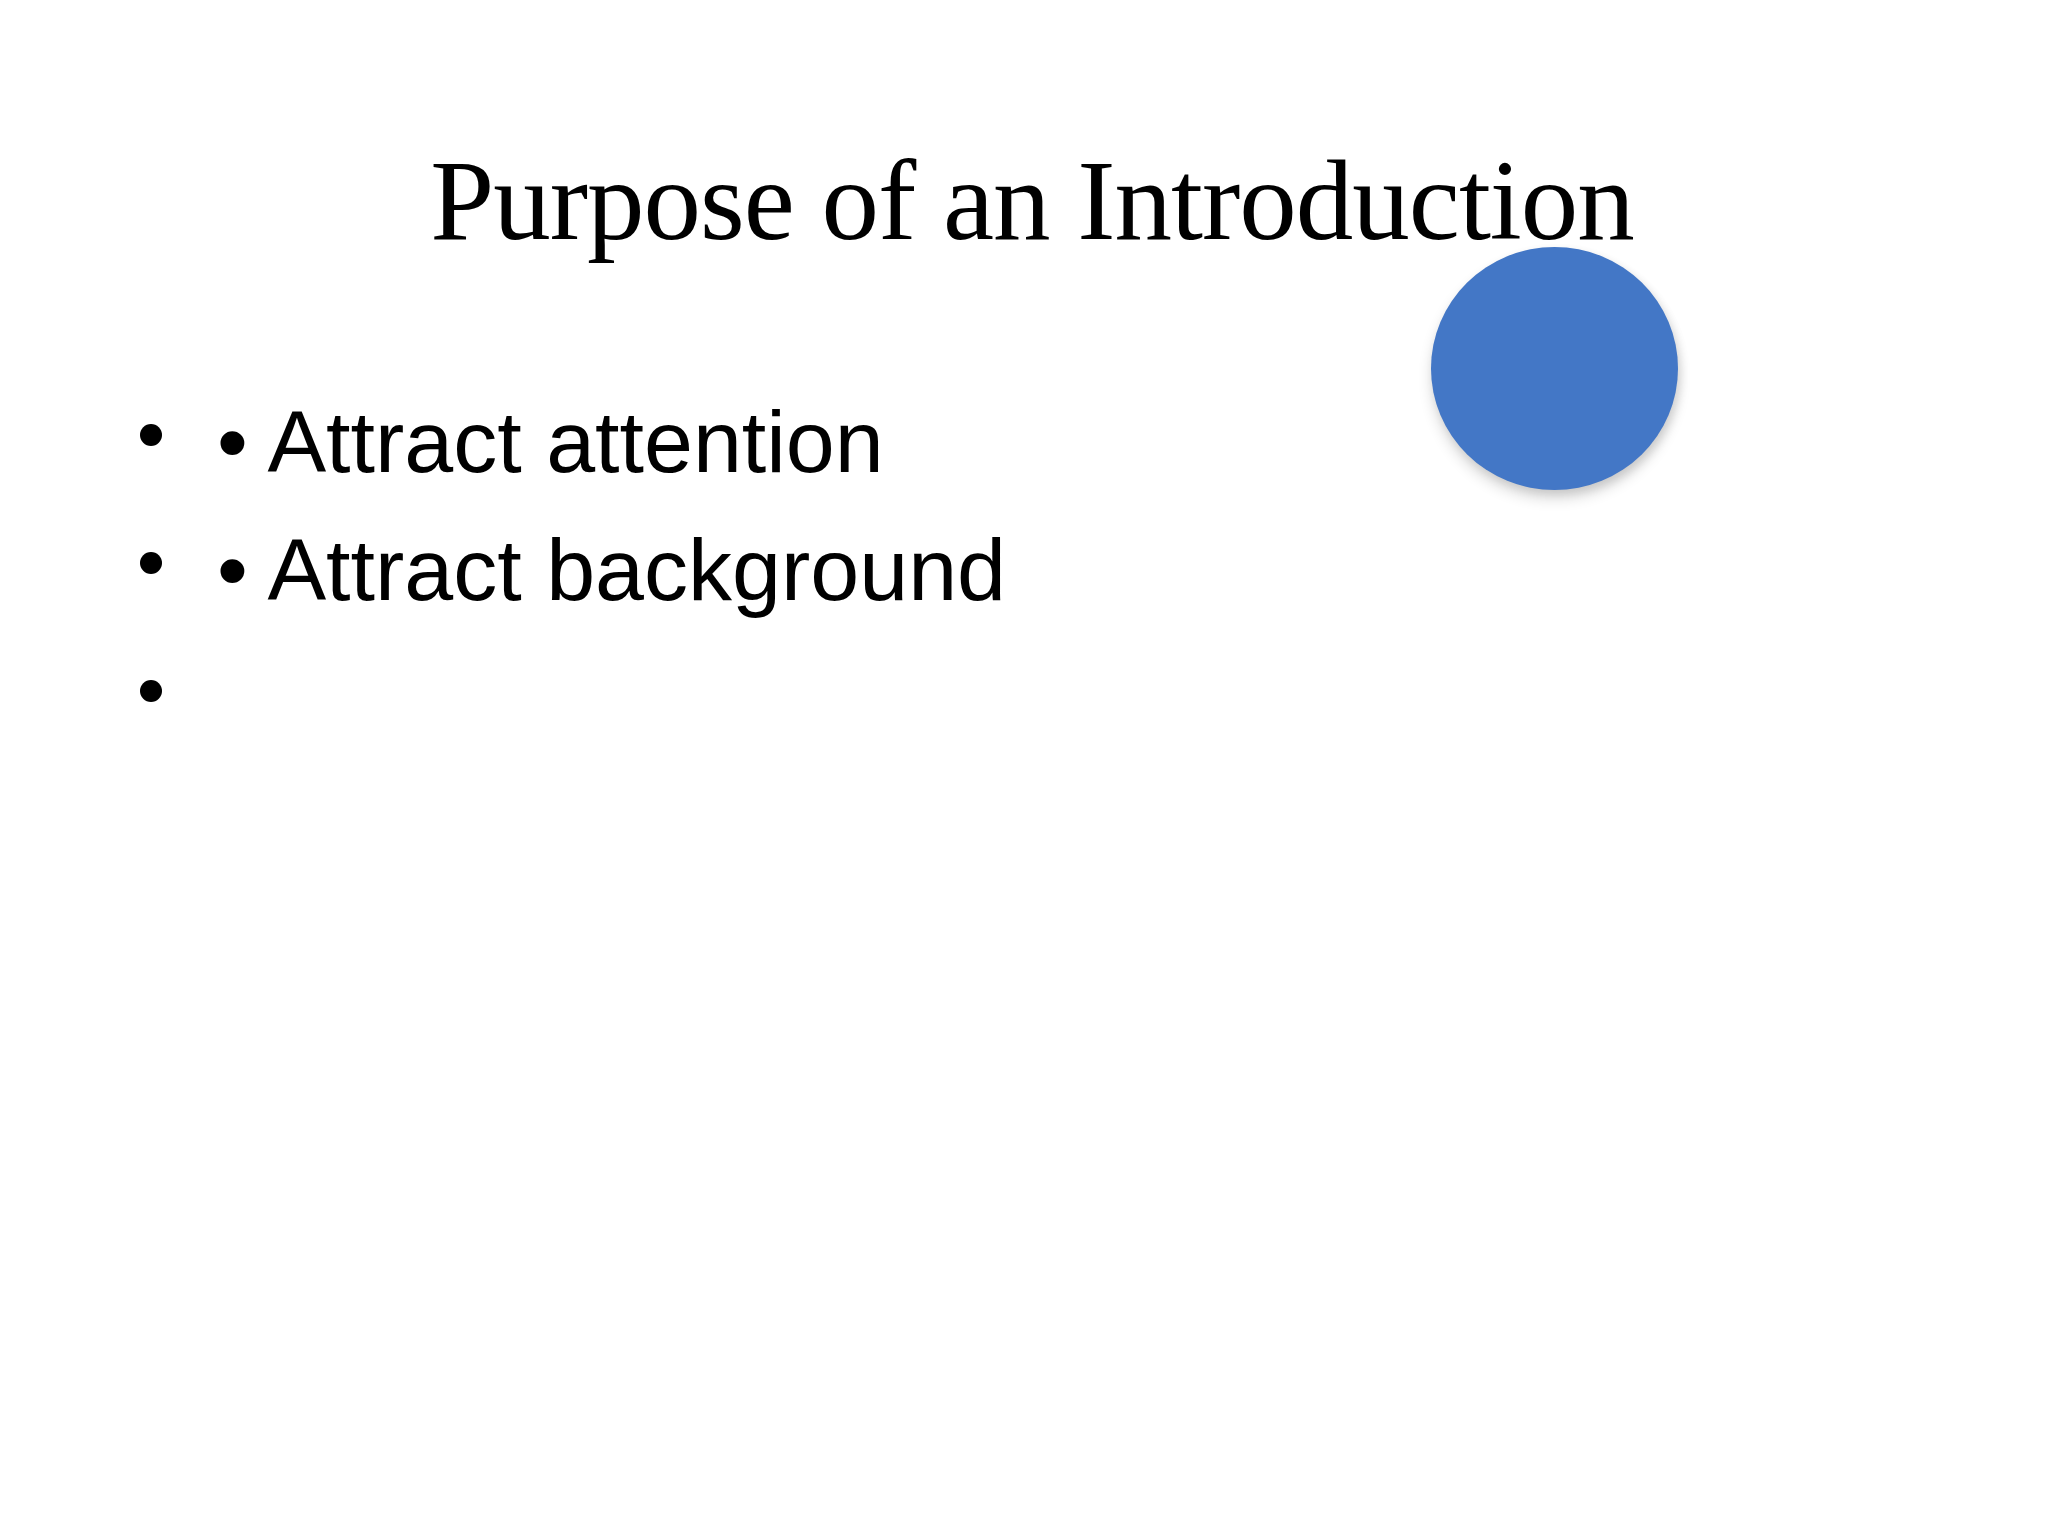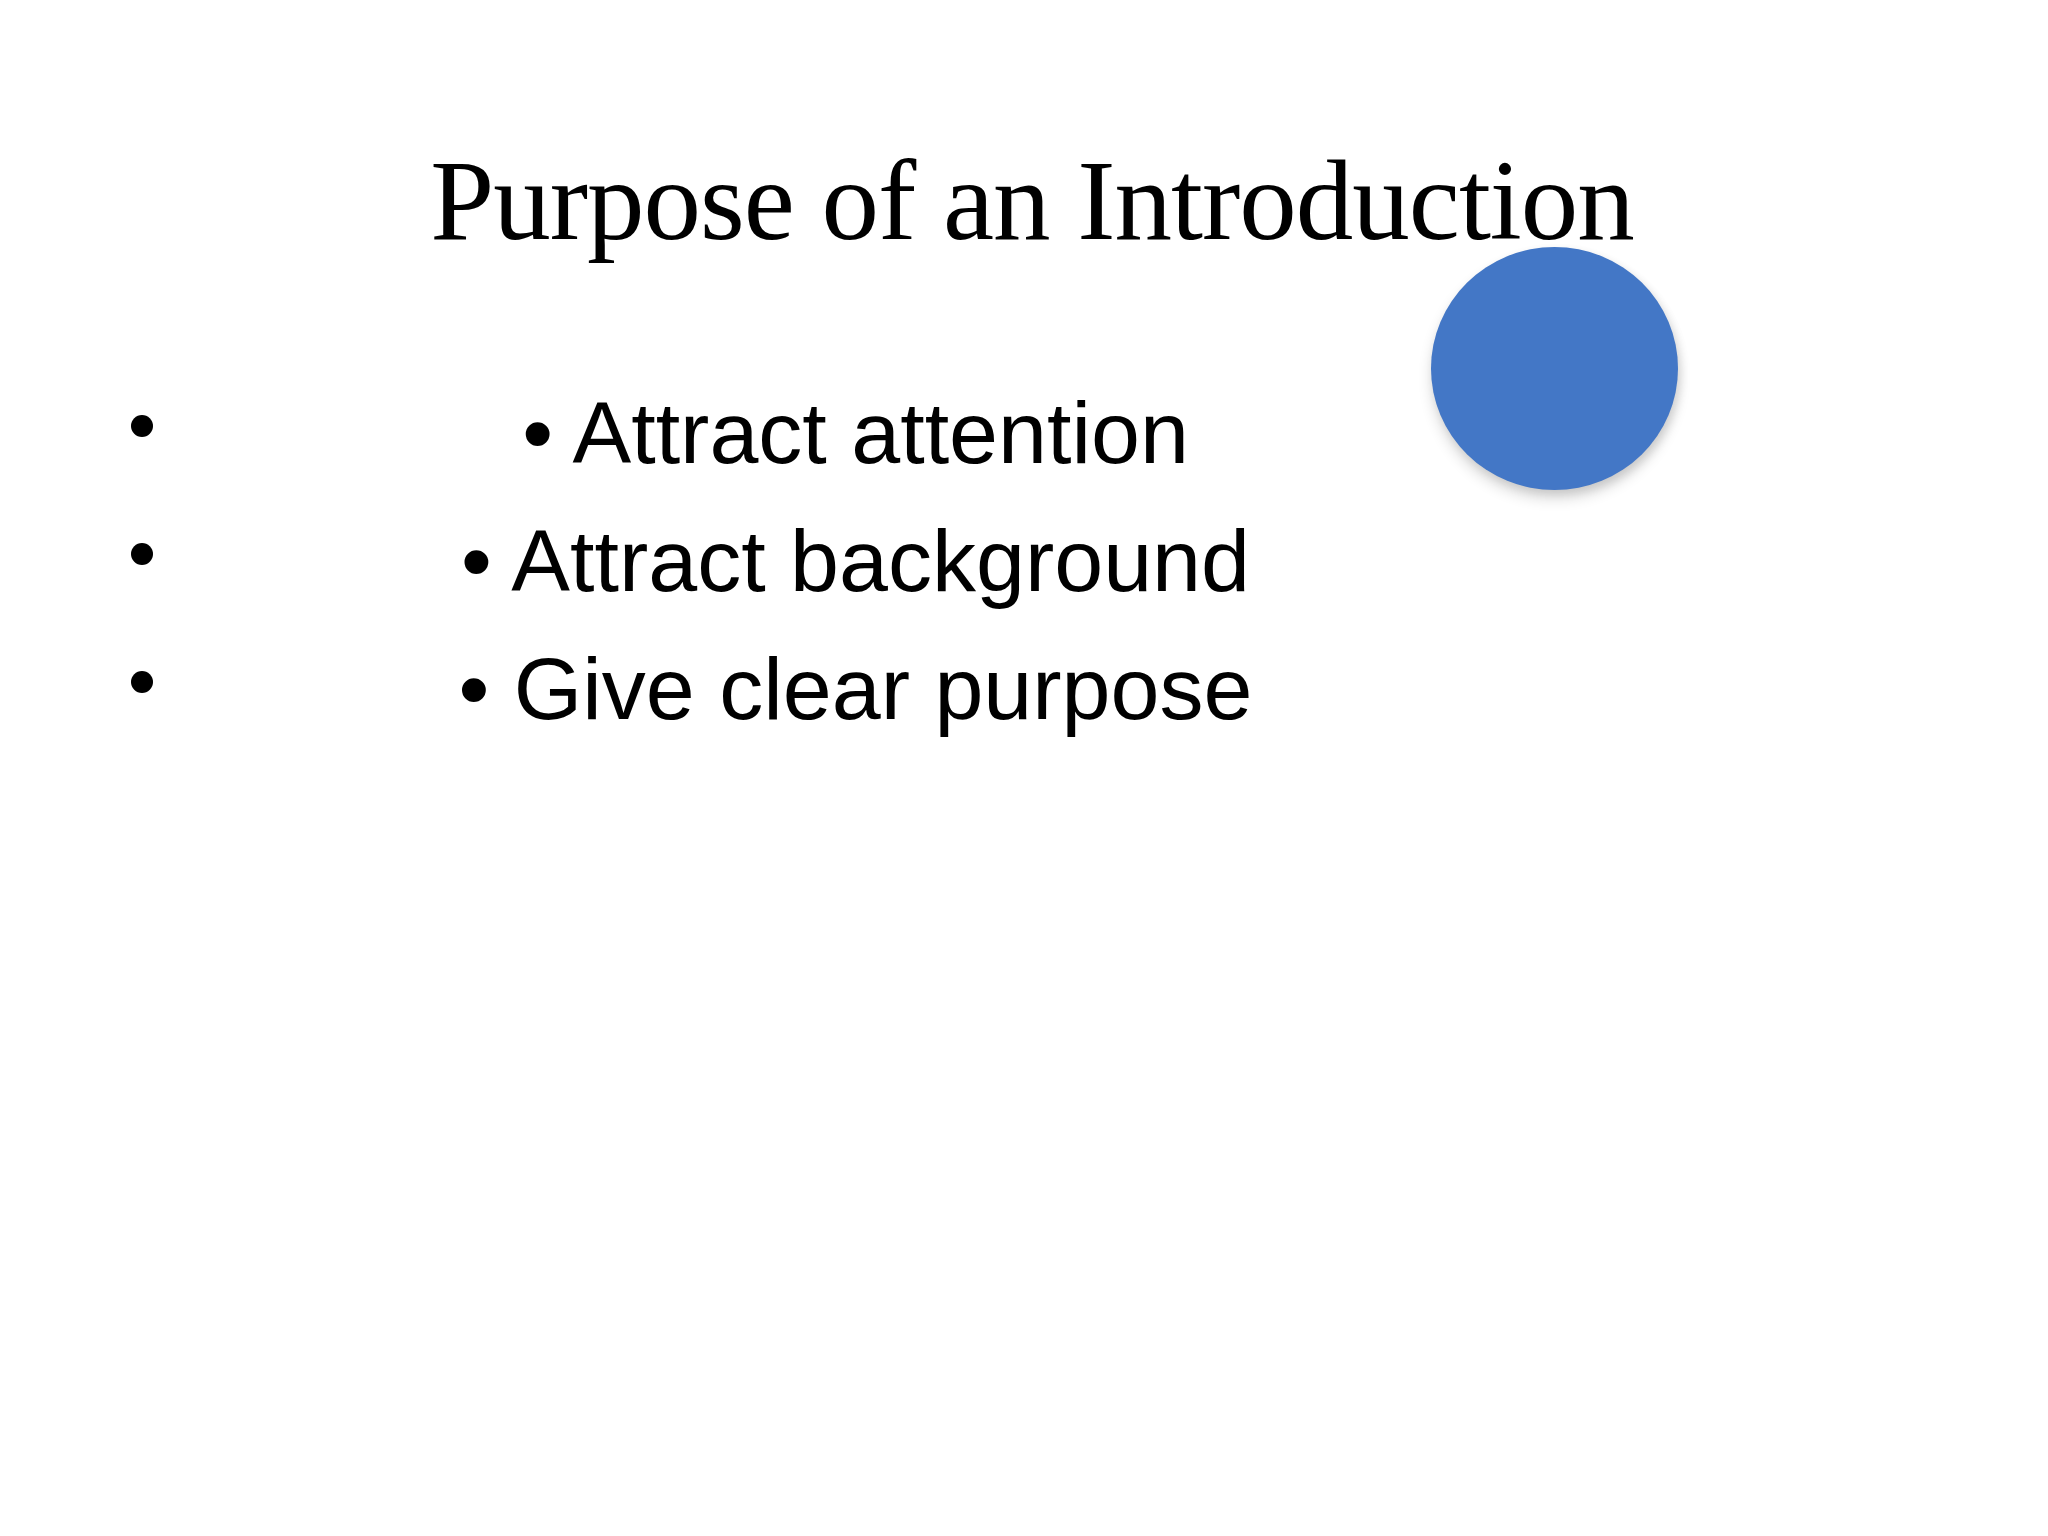--- a/index.html
+++ b/index.html
@@ -35,27 +35,26 @@
     left: 1431px;
     top: 247px;
     width: 247px;
     height: 243px;
     border-radius: 50%;
     background: #4377C6;
     box-shadow: 0 9px 14px rgba(0,0,0,0.14), 3px 4px 8px rgba(0,0,0,0.10);
   }
   .bullets {
     list-style: none;
-    margin: 3px;
+    margin: 12px;
     padding: 0;
     position: absolute;
     left: 0;
     top: 366px;
     width: 1500px;
-    text-align: center;
   }
   .bullet-item {
     position: relative;
     height: 128px;
     line-height: 128px;
     padding-left: 205px;
     font-size: 88px;
     font-weight: 400;
     white-space: nowrap;
   }
@@ -82,17 +81,16 @@
     <li class="bullet-item">
       <span class="outer-dot"></span>
       <span class="item-text">• Attract attention</span>
     </li>
     <li class="bullet-item">
       <span class="outer-dot"></span>
       <span class="item-text">• Attract background</span>
     </li>
     <li class="bullet-item">
       <span class="outer-dot"></span>
-      <span class="item-text">• Give clear purpose</span>
     </li>
   </ul>
 
 </div>
 
 </body></html>

